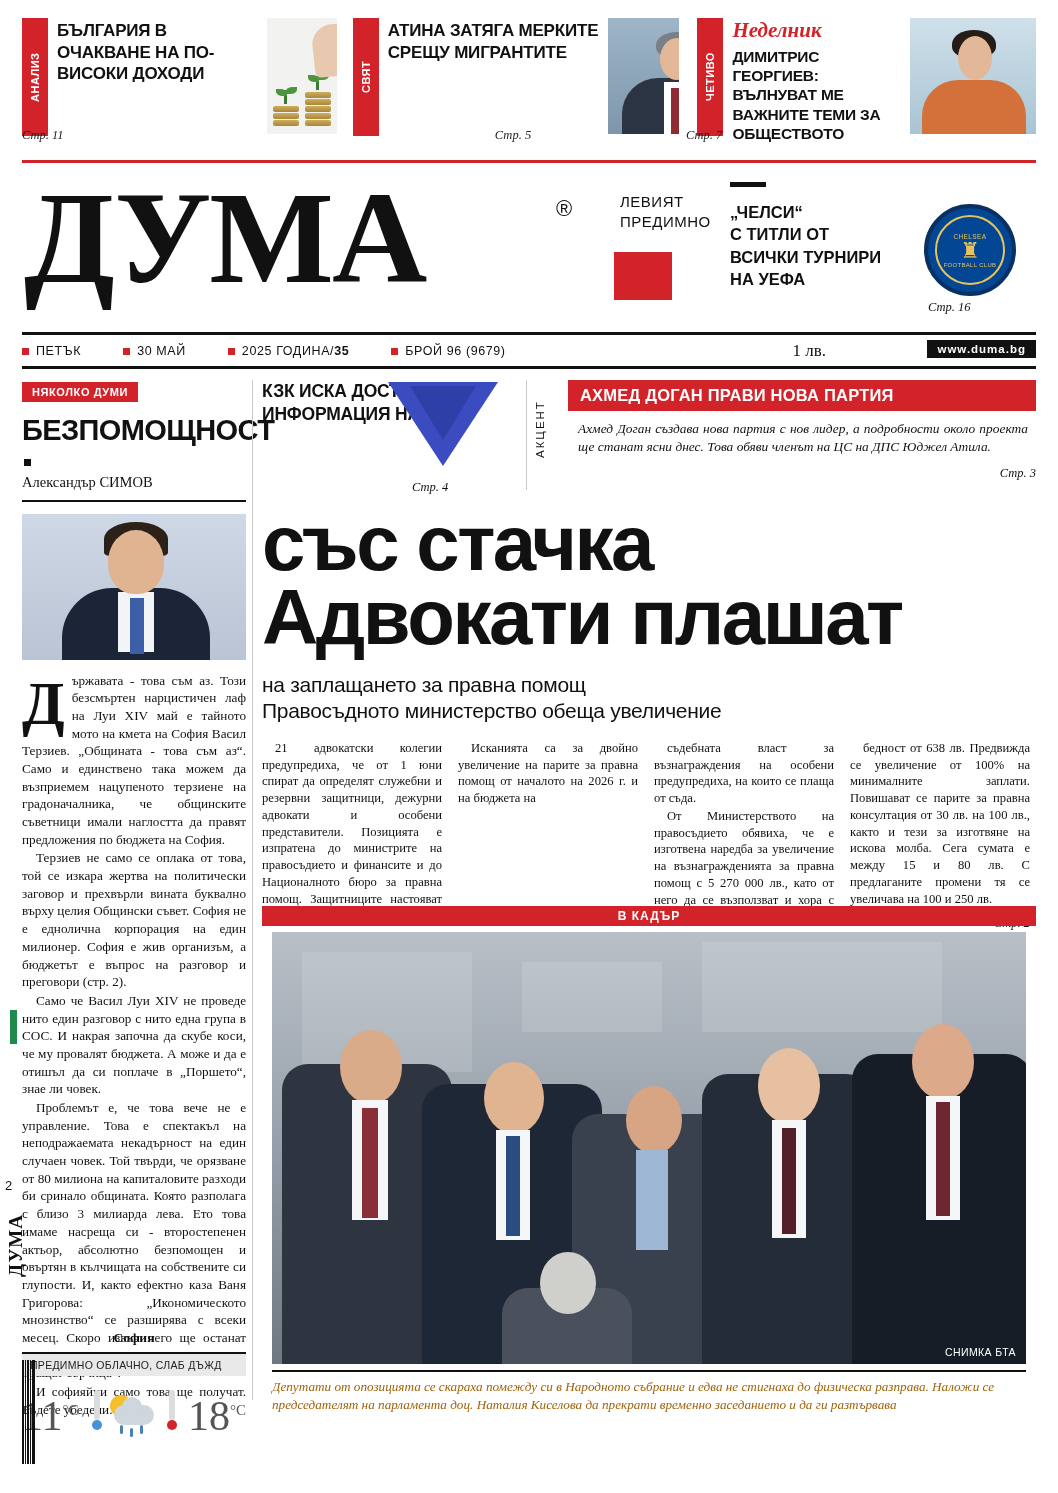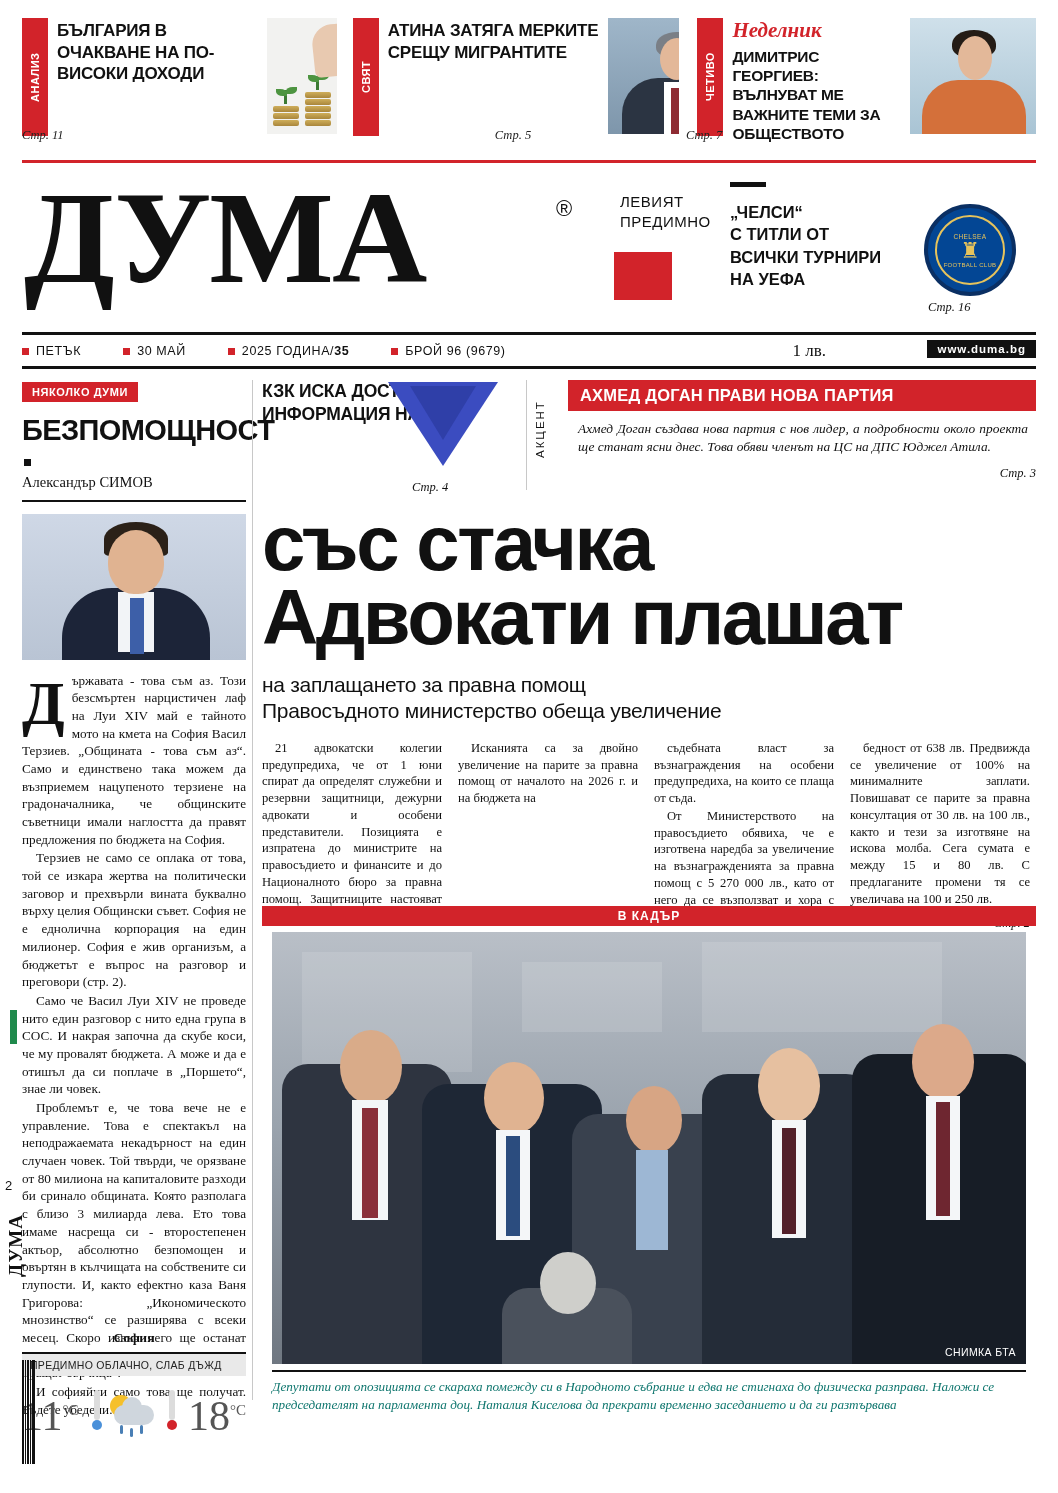--- a/index.html
+++ b/index.html
@@ -278,21 +278,21 @@
   .fig .b { position:absolute; bottom:0; border-radius:26px 26px 0 0; }
   .fig .sh { position:absolute; background:#f4f6f8; }
   .fig .ti { position:absolute; }
   .credit {
     position:absolute; right:10px; bottom:6px; color:#fff;
     font-family:"Liberation Sans", sans-serif; font-size:10.5px; letter-spacing:.4px;
   }
   .caption {
     position:absolute; left:272px; top:1378px; width:754px;
     font-family:"Liberation Serif", serif; font-style:italic;
-    font-size:13.2px; line-height:1.36; color:#0f766e;
+    font-size:13.2px; line-height:1.36; color:#a16207;
   }
   .caption-rule { position:absolute; left:272px; top:1370px; width:754px; height:1.5px; background:#111; }
   .vsep { position:absolute; background:#c8c8c8; width:1px; }
 </style>
 </head>
 <body>
 
 <div class="page">
 
   <div class="teaser-strip">

